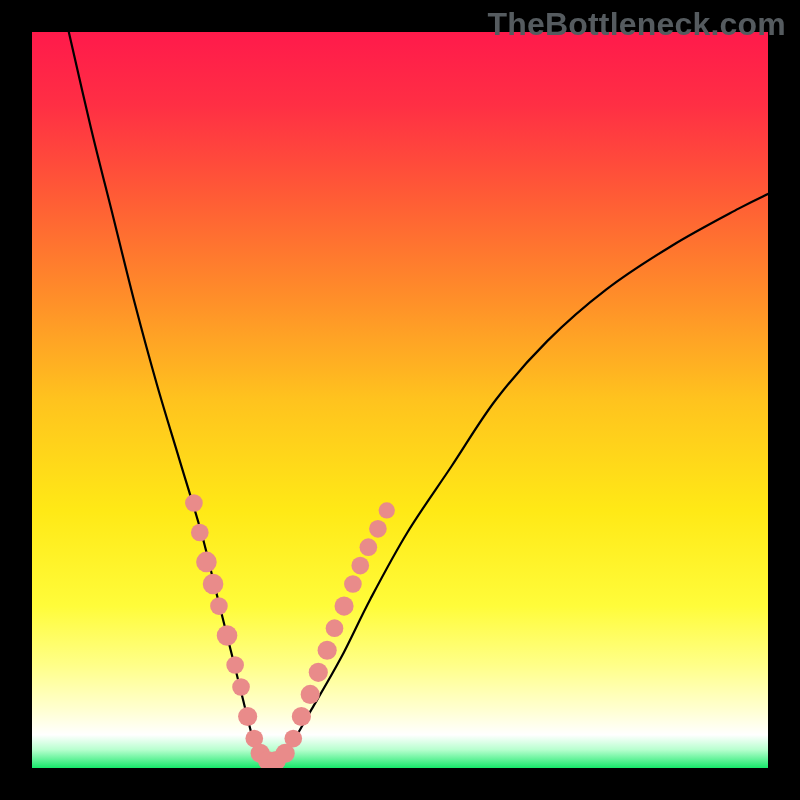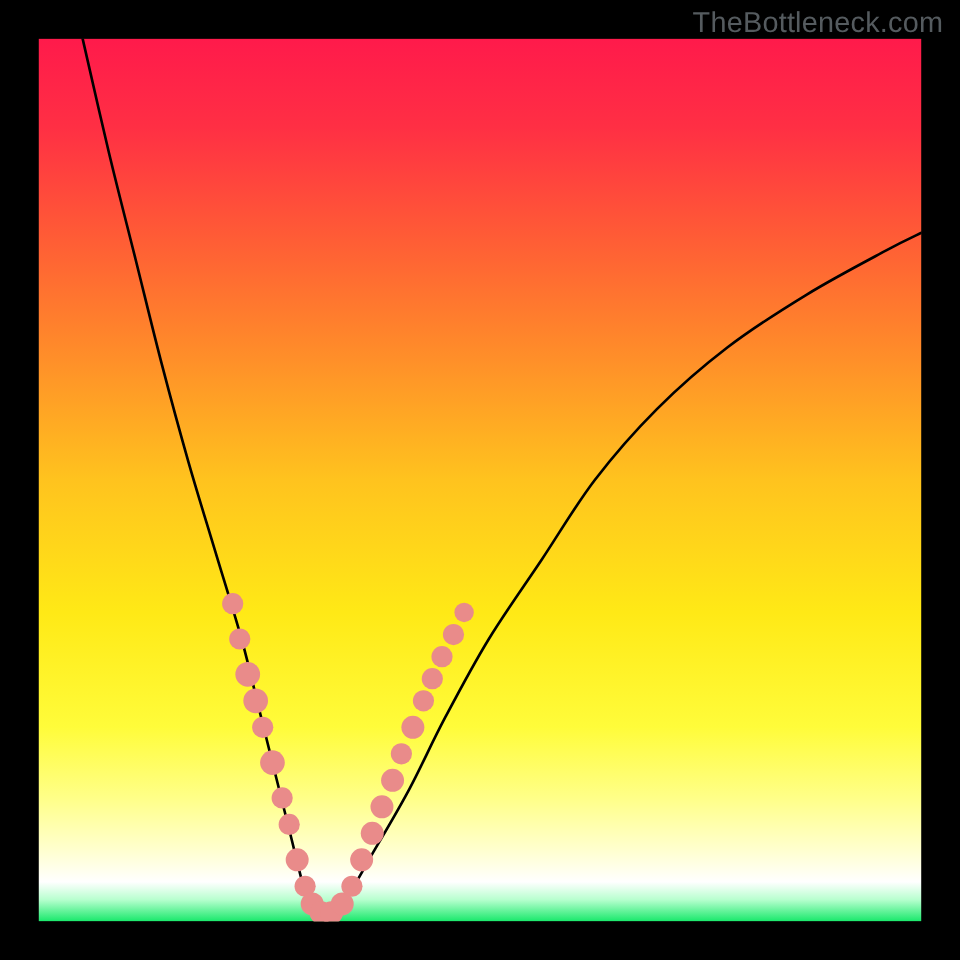--- a/index.html
+++ b/index.html
@@ -29,22 +29,22 @@
   }
   .gradient {
     position: absolute;
     left: 0; top: 0; right: 0; bottom: 0;
   }
   .watermark {
     position: absolute;
     top: 6px;
     right: 14px;
     color: #555b5f;
-    font-size: 24px;
-    font-weight: 400;
+    font-size: 32px;
+    font-weight: 700;
     letter-spacing: 0.2px;
     user-select: none;
   }
   svg.curve-layer {
     position: absolute;
     left: 0; top: 0;
     width: 736px;
     height: 736px;
     overflow: visible;
   }

